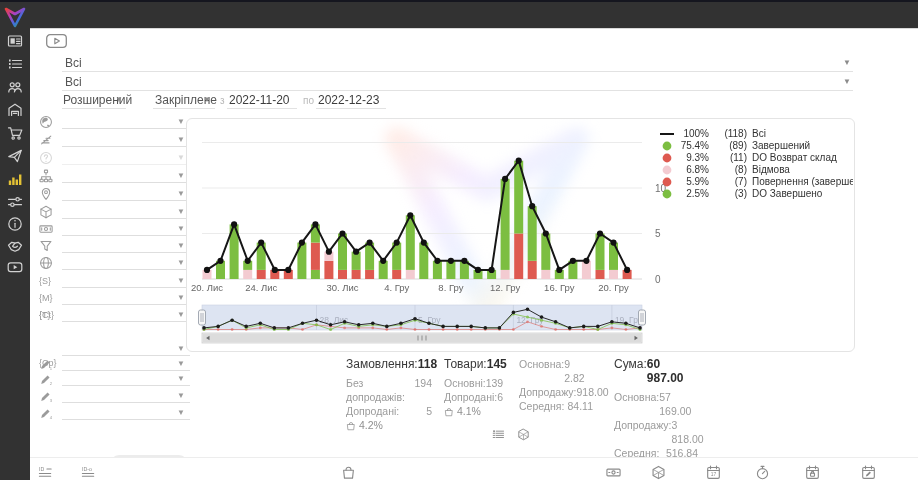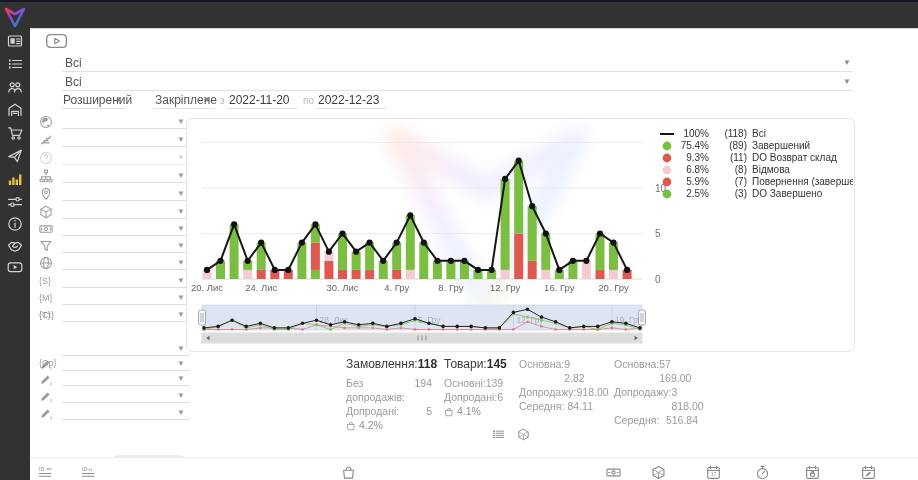--- a/index.html
+++ b/index.html
@@ -661,20 +661,24 @@
           <div class="stat-sub">
             <span>Допродажу:</span>
             <span>918.00</span>
           </div>
           <div class="stat-sub">
             <span>Середня:</span>
             <span>84.11</span>
           </div>
         </div>
         <div class="stat-col" style="left: 584px; width: 84px;">
+          <div class="stat-main">
+            <span>Сума:</span>
+            <b>60 987.00</b>
+          </div>
           <div class="stat-sub">
             <span>Основна:</span>
             <span>57 169.00</span>
           </div>
           <div class="stat-sub">
             <span>Допродажу:</span>
             <span>3 818.00</span>
           </div>
           <div class="stat-sub">
             <span>Середня:</span>

